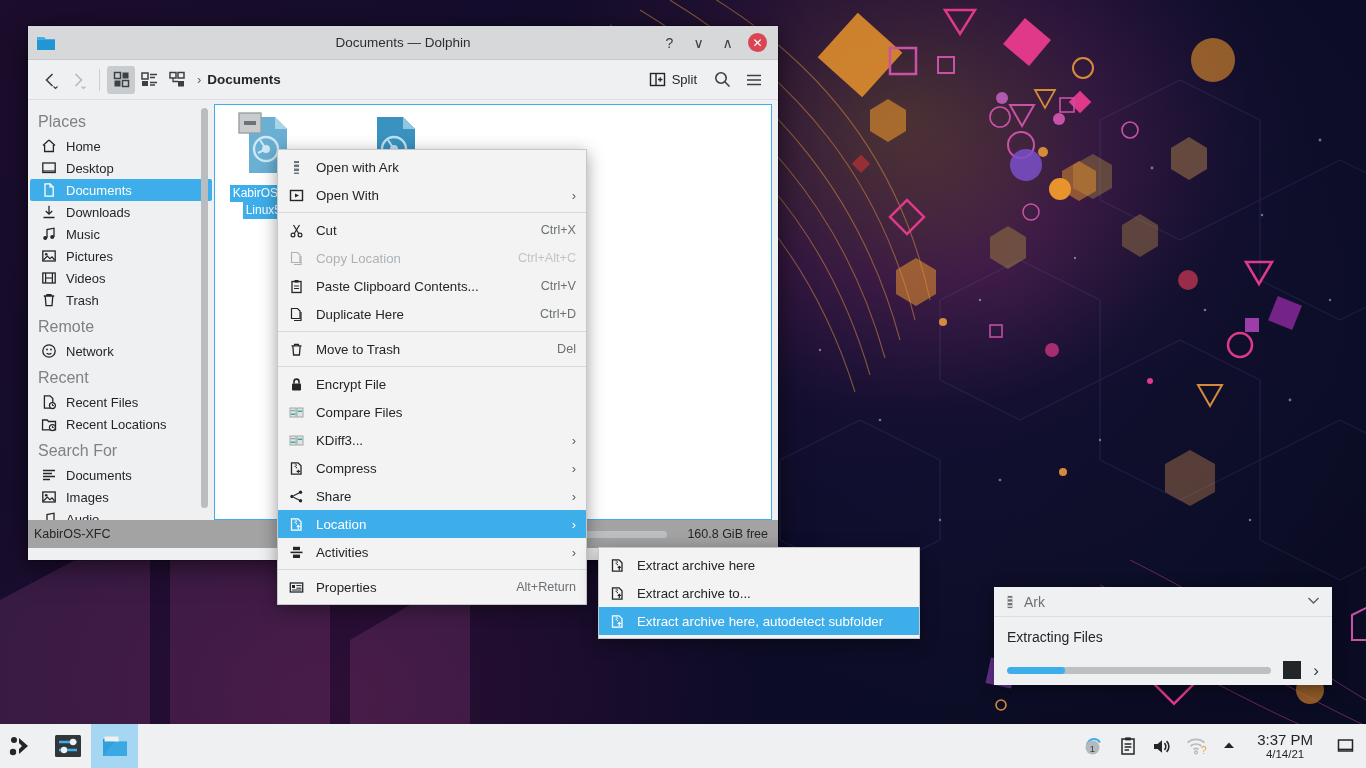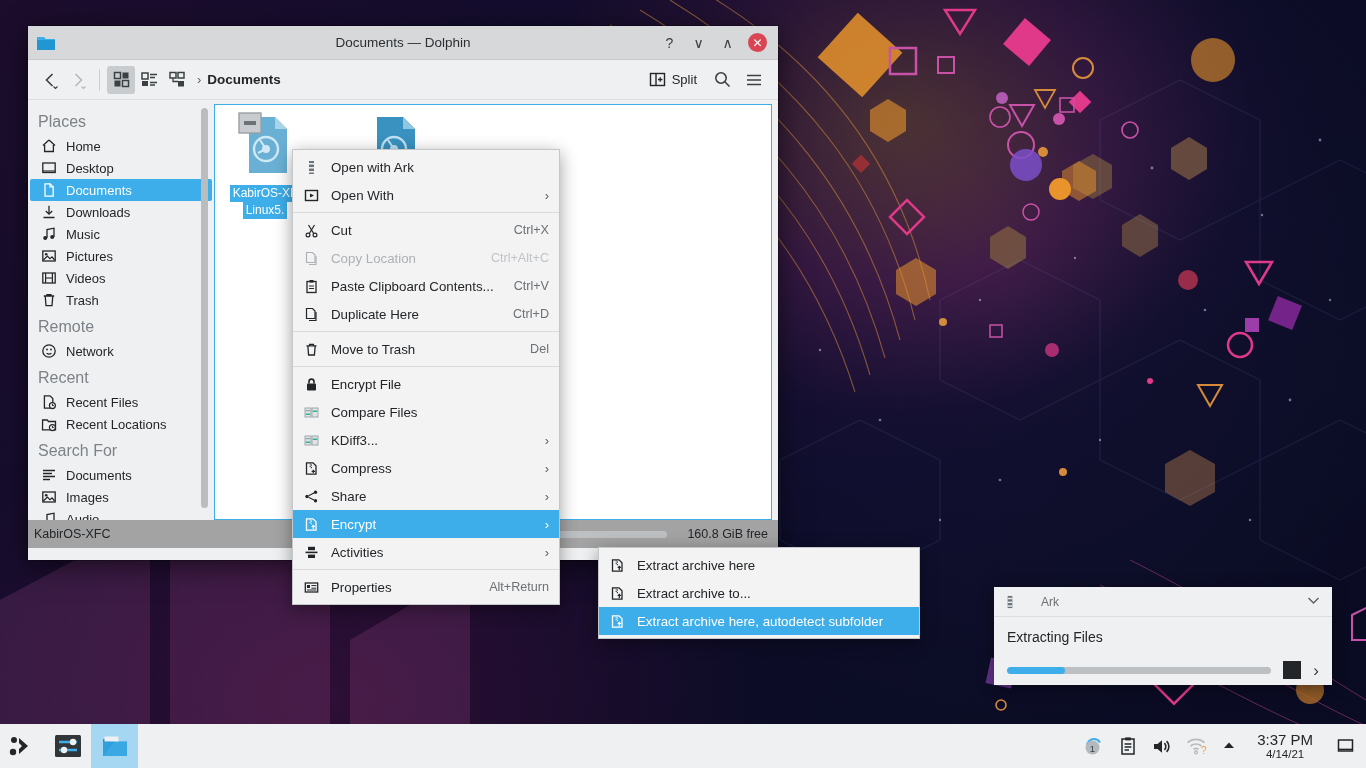--- a/index.html
+++ b/index.html
@@ -129,21 +129,21 @@
     width: 153px; height: 7px; border-radius: 4px; background: #bcc0c3; overflow: hidden;
   }
   .cap-fill { height: 100%; background: #3daee9; border-radius: 4px; }
 
   
   .menu {
     position: absolute; background: #f3f3f3;
     border: 1px solid #c5c8ca; box-shadow: 0 4px 16px rgba(0,0,0,0.38);
     padding: 3px 0; z-index: 50;
   }
-  #ctxmenu { left: 292px; top: 149px; width: 268px; }
+  #ctxmenu { left: 277px; top: 149px; width: 310px; }
   #submenu  { left: 598px; top: 547px; width: 322px; }
   .mi {
     display: flex; align-items: center; height: 28px;
     padding: 0 10px 0 9px; font-size: 13.3px; color: #232629; cursor: pointer;
     white-space: nowrap;
   }
   .mi.sel { background: #3daee9; color: #fff; }
   .mi.dis { color: #adb2b6; }
   .mi-ico { width: 18px; flex: 0 0 18px; margin-right: 11px; display: flex; align-items: center; justify-content: center; }
   .mi-label { flex: 1; overflow: hidden; text-overflow: ellipsis; }
@@ -154,23 +154,23 @@
   .msep { height: 1px; background: #d8dadb; margin: 3px 0; }
 
   
   #ark {
     position: absolute; left: 994px; top: 587px;
     width: 338px; height: 98px;
     background: #eff0f1; box-shadow: 0 3px 14px rgba(0,0,0,0.40);
     z-index: 40;
   }
   .ark-head {
-    height: 30px; display: flex; align-items: center; gap: 24px;
+    height: 30px; display: flex; align-items: center; gap: 7px;
     padding: 0 10px 0 9px; border-bottom: 1px solid #dbdddf;
-    font-size: 12px; color: #6d7174;
+    font-size: 14px; color: #6d7174;
   }
   .ark-title { flex: 1; }
   .ark-body { padding: 12px 13px 0 13px; }
   .ark-msg { font-size: 14px; color: #232629; }
   .ark-row { display: flex; align-items: center; gap: 12px; margin-top: 16px; }
   .ark-prog { flex: 1; height: 7px; border-radius: 4px; background: #bcc0c3; overflow: hidden; }
   .ark-fill { height: 100%; background: #3daee9; border-radius: 4px; }
   .ark-stop { width: 18px; height: 18px; background: #232629; cursor: pointer; }
   .ark-next { color: #3b4043; font-size: 17px; cursor: pointer; line-height: 1; }
 
@@ -694,21 +694,21 @@
     </div>
 
     <div class="mi sel">
       <span class="mi-ico">
         <svg width="15" height="15" viewBox="0 0 15 15">
             <path d="M2.5 1.8h6.5l3 3v8.4h-9.5z" fill="none" stroke="currentColor" stroke-width="1.3"></path>
             <path d="M6.2 2.4v1.2M7.4 3.6v1.2M6.2 4.8v1.2M7.4 6v1.2" stroke="currentColor" stroke-width="1.1"></path>
             <path d="M9.3 12.2V8.5M7.8 9.9 L9.3 8.4 L10.8 9.9" fill="none" stroke="currentColor" stroke-width="1.2"></path>
           </svg>
       </span>
-      <span class="mi-label">Encrypt</span>
+      <span class="mi-label">Location</span>
       <span class="mi-arrow">›</span>
     </div>
 
     <div class="mi">
       <span class="mi-ico">
         <svg width="15" height="15" viewBox="0 0 15 15">
             <rect x="4" y="1.8" width="7" height="3.4" fill="currentColor"></rect>
             <path d="M1.5 7.4h12" stroke="currentColor" stroke-width="1.6"></path>
             <rect x="4" y="9.6" width="7" height="3.4" fill="currentColor"></rect>
           </svg>

